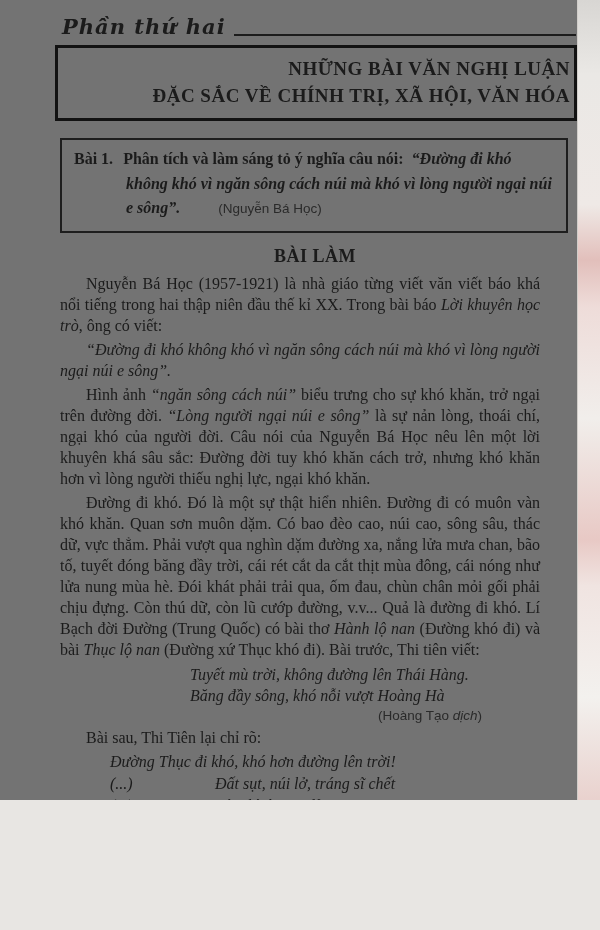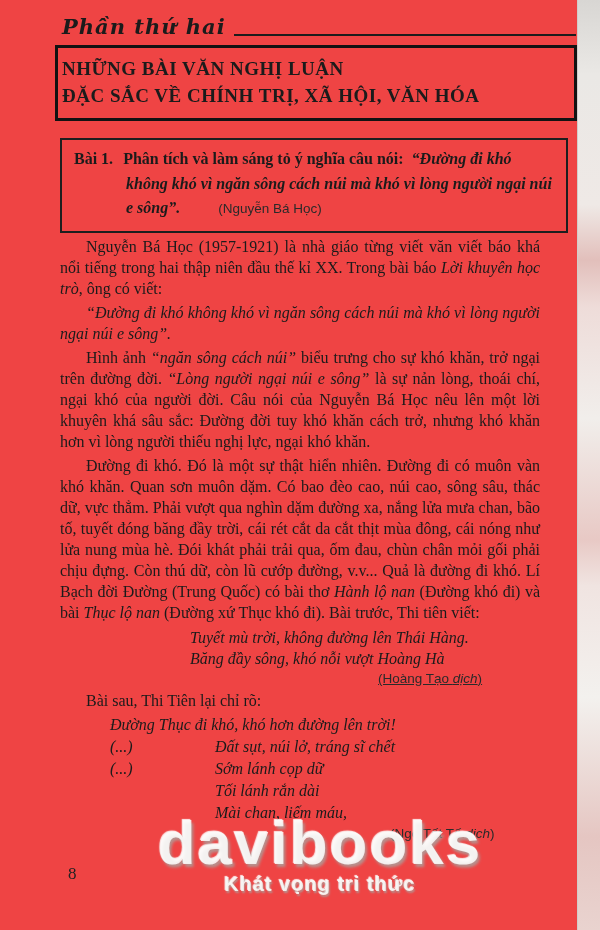--- a/index.html
+++ b/index.html
@@ -1,17 +1,17 @@
 <!DOCTYPE html>
 <html><head>
 <meta charset="utf-8">
 <style>
   html,body{margin:0;padding:0;background:#e8e6e3;}
   .page{
-    position:relative;width:600px;height:930px;background:#ef4444;
+    position:relative;width:600px;height:800px;background:#737373;
     font-family:"Liberation Serif",serif;color:#1b1b1b;overflow:hidden;
     box-sizing:border-box;
   }
   
   .edge-strip{
     position:absolute;top:0;right:0;width:22px;height:930px;
     background:linear-gradient(180deg,
       #d8d6d3 0%,#eae8e5 8%,#efe9e6 22%,#e2bfbb 28%,#eedcd9 33%,
       #f1eeeb 45%,#e8c9c5 58%,#f0e4e1 63%,#f3f1ee 75%,#e5c6c2 90%,#e9d3cf 100%);
     border-left:1px solid #d0cdc9;
@@ -22,21 +22,21 @@
     margin:14px 24px 0 62px;
   }
   .section-script{
     font-family:"DejaVu Serif",serif;font-style:italic;font-weight:bold;
     font-size:21px;letter-spacing:1px;white-space:nowrap;padding-bottom:1px;
   }
   .header-rule{flex:1;border-bottom:2px solid #1c1c1c;margin-left:8px;margin-bottom:4px;}
   
   .title-box{
     margin:5px 23px 0 55px;border:3px solid #121212;
-    padding:7px 4px 9px;text-align:left;
+    padding:7px 4px 9px;text-align:right;
     font-weight:bold;font-size:19px;line-height:27px;letter-spacing:0.5px;
   }
   
   .exercise-box{
     margin:17px 32px 0 60px;border:2px solid #1e1e1e;
     padding:7px 10px 9px 12px;
   }
   .ex-text{
     margin:0;font-weight:bold;font-size:16px;line-height:24.5px;
     padding-left:52px;text-indent:-52px;
@@ -62,21 +62,21 @@
   .poem{margin:4px 0 0 130px;font-style:italic;font-size:16px;line-height:21px;}
   .poem-line{white-space:nowrap;}
   .poem2{margin:3px 0 0 50px;font-style:italic;font-size:16px;line-height:22px;}
   .poem2-line{display:flex;white-space:nowrap;}
   .poem2-prefix{width:105px;flex:0 0 105px;}
   .credit{
     font-family:"Liberation Sans",sans-serif;font-size:13.5px;color:#2a2a2a;
     margin-top:1px;line-height:17px;
   }
   .credit .it{font-style:italic;}
-  .credit-p1{margin-left:318px;text-decoration:underline;}
+  .credit-p1{margin-left:318px;}
   .credit-p2{margin-left:330px;}
   
   .watermark{
     position:absolute;left:130px;top:813px;width:380px;text-align:center;
     font-family:"Liberation Sans",sans-serif;font-weight:bold;
     pointer-events:none;
   }
   .wm-brand{
     font-size:62px;line-height:60px;letter-spacing:2px;
     color:rgba(252,251,249,0.88);
@@ -110,20 +110,21 @@
 
   <div class="exercise-box">
     <p class="ex-text">
       <span class="ex-label">Bài 1.</span>
       <span>Phân tích và làm sáng tỏ ý nghĩa câu nói:</span>
       <span class="ex-quote">“Đường đi khó không khó vì ngăn sông cách núi mà khó vì lòng người ngại núi e sông”.</span>
       <span class="ex-credit">(Nguyễn Bá Học)</span>
     </p>
   </div>
 
+  <div class="essay-heading">BÀI LÀM</div>
 
   <div class="essay-body" id="essay-body">
       <p class="para"><span>Nguyễn Bá Học (1957-1921) là nhà giáo từng viết văn viết báo khá nổi tiếng trong hai thập niên đầu thế kỉ XX. Trong bài báo </span><span class="it">Lời khuyên học trò</span><span>, ông có viết:</span></p>
       <p class="para ital"><span>“Đường đi khó không khó vì ngăn sông cách núi mà khó vì lòng người ngại núi e sông”.</span></p>
       <p class="para"><span>Hình ảnh </span><span class="it">“ngăn sông cách núi”</span><span> biểu trưng cho sự khó khăn, trở ngại trên đường đời. </span><span class="it">“Lòng người ngại núi e sông”</span><span> là sự nản lòng, thoái chí, ngại khó của người đời. Câu nói của Nguyễn Bá Học nêu lên một lời khuyên khá sâu sắc: Đường đời tuy khó khăn cách trở, nhưng khó khăn hơn vì lòng người thiếu nghị lực, ngại khó khăn.</span></p>
       <p class="para"><span>Đường đi khó. Đó là một sự thật hiển nhiên. Đường đi có muôn vàn khó khăn. Quan sơn muôn dặm. Có bao đèo cao, núi cao, sông sâu, thác dữ, vực thẳm. Phải vượt qua nghìn dặm đường xa, nắng lửa mưa chan, bão tố, tuyết đóng băng đầy trời, cái rét cắt da cắt thịt mùa đông, cái nóng như lửa nung mùa hè. Đói khát phải trải qua, ốm đau, chùn chân mỏi gối phải chịu đựng. Còn thú dữ, còn lũ cướp đường, v.v... Quả là đường đi khó. Lí Bạch đời Đường (Trung Quốc) có bài thơ </span><span class="it">Hành lộ nan</span><span> (Đường khó đi) và bài </span><span class="it">Thục lộ nan</span><span> (Đường xứ Thục khó đi). Bài trước, Thi tiên viết:</span></p>
       <div class="poem">
         <div class="poem-line">Tuyết mù trời, không đường lên Thái Hàng.</div>
         <div class="poem-line">Băng đầy sông, khó nỗi vượt Hoàng Hà</div>
       </div>

